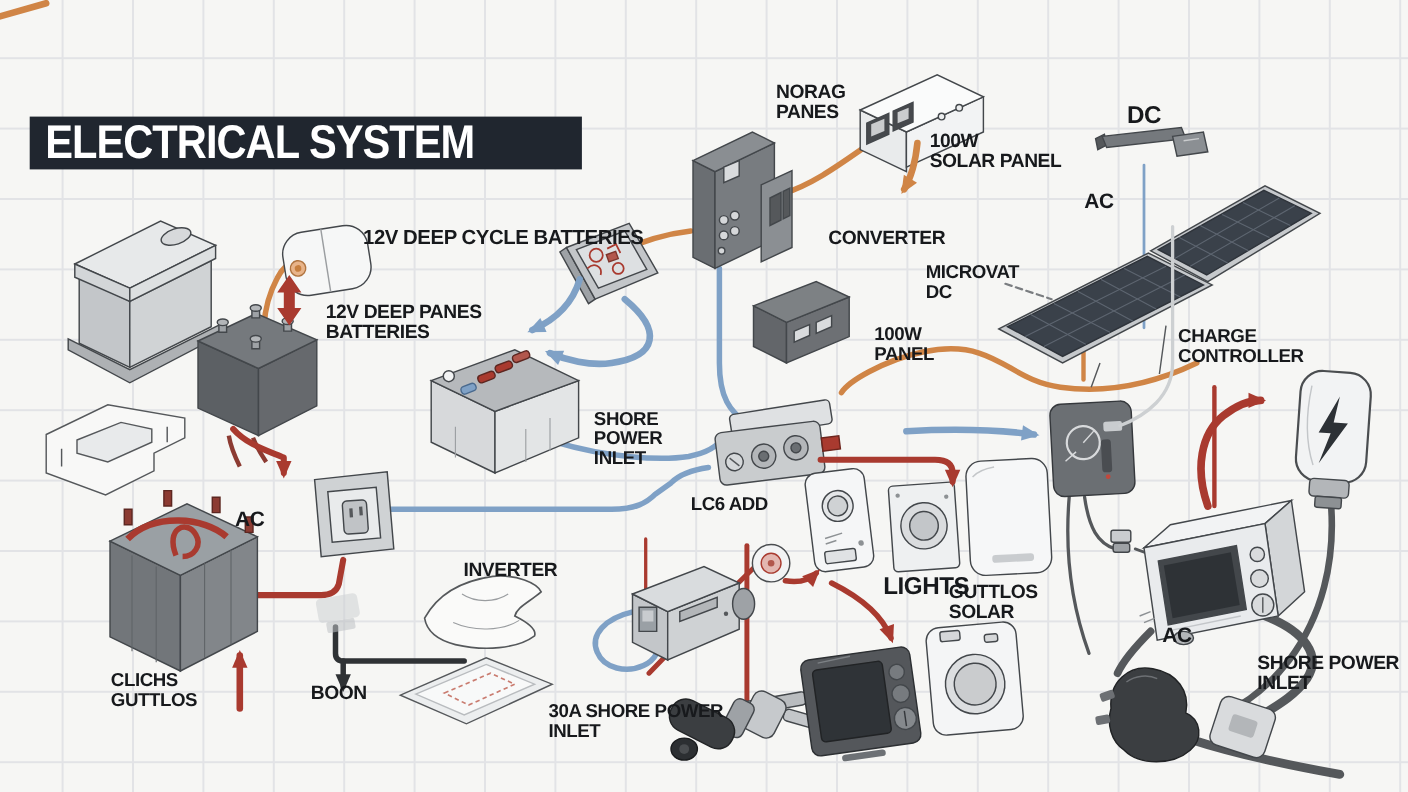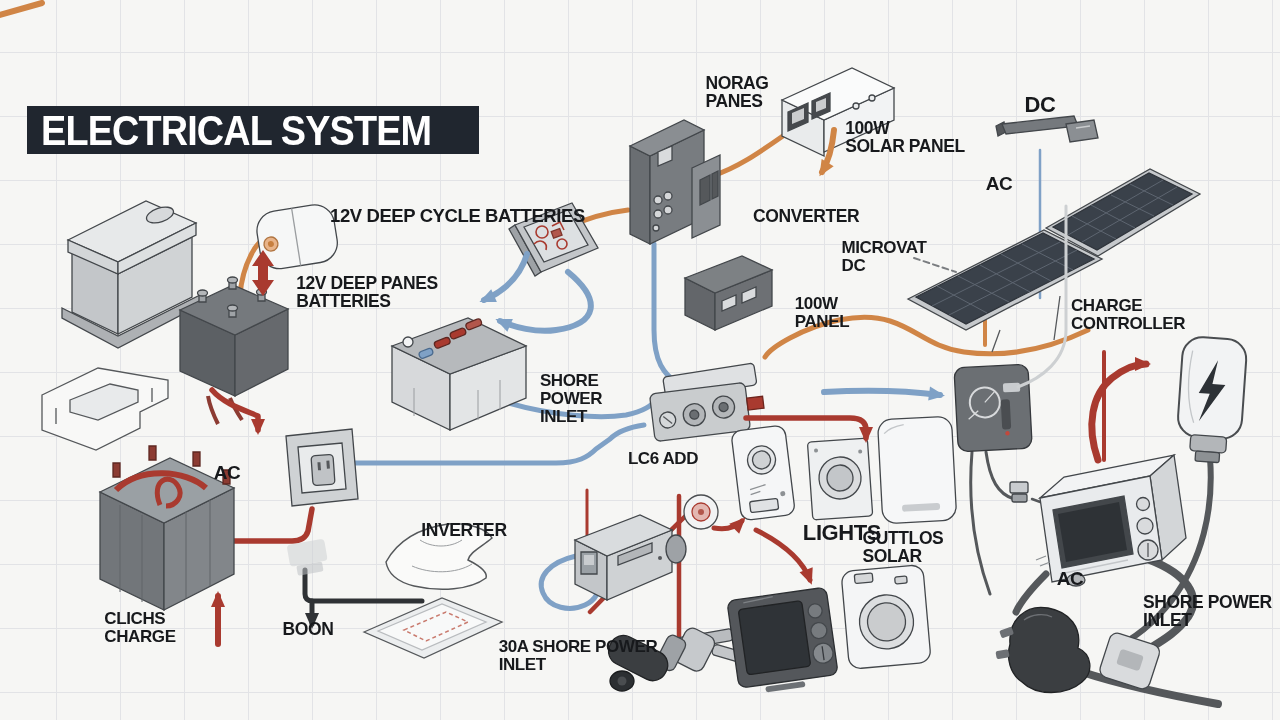--- a/index.html
+++ b/index.html
@@ -13,21 +13,21 @@
     position:relative;width:1280px;height:720px;overflow:hidden;
     background:
       linear-gradient(to right, var(--grid-line) 1.5px, transparent 1.5px) -8px -12px/64px 64px,
       linear-gradient(to bottom, var(--grid-line) 1.5px, transparent 1.5px) -8px -12px/64px 64px,
       var(--background);
     font-family:"Liberation Sans",sans-serif;
   }
   .art{position:absolute;left:0;top:0;width:1280px;height:720px;}
   .banner{position:absolute;background:var(--title-bg);display:flex;align-items:center;}
   .banner1{left:27px;top:40px;width:592px;height:66px;}
-  .banner2{left:27px;top:106px;width:452px;height:48px;}
+  .banner2{left:27px;top:106px;width:502px;height:48px;}
   .title-text{color:var(--title-text);font-weight:700;white-space:nowrap;
     transform:scaleX(.88);transform-origin:left center;padding-left:16px;letter-spacing:-1px;}
   .t1{font-size:46px;} .t2{font-size:43px;}
   .lbl{position:absolute;font-weight:700;font-size:17px;line-height:1.05;
     color:var(--label-text);white-space:pre-line;letter-spacing:-0.4px;}
   .lbl.c{transform:translateX(-50%);text-align:left;}
   svg *{vector-effect:non-scaling-stroke;}
 </style>
 </head>
 <body>
@@ -437,24 +437,24 @@
 PANEL</div>
   <div class="lbl c" style="left:1128px;top:297px;font-size:17px">CHARGE
 CONTROLLER</div>
   <div class="lbl c" style="left:571px;top:372px;font-size:17px">SHORE
 POWER
 INLET</div>
   <div class="lbl c" style="left:663px;top:450px;font-size:17px">LC6 ADD</div>
   <div class="lbl c" style="left:842px;top:521px;font-size:22px">LIGHTS</div>
   <div class="lbl c" style="left:903px;top:529px;font-size:17.5px">GUTTLOS
 SOLAR</div>
-  <div class="lbl c" style="left:464px;top:521px;font-size:17.5px">INVERTER</div>
+  <div class="lbl c" style="left:464px;top:509px;font-size:17.5px">INVERTER</div>
   <div class="lbl c" style="left:227px;top:463px;font-size:19px">AC</div>
   <div class="lbl c" style="left:140px;top:610px;font-size:17px">CLICHS
-CHARGE</div>
+GUTTLOS</div>
   <div class="lbl c" style="left:308px;top:620px;font-size:17.5px">BOON</div>
   <div class="lbl c" style="left:578px;top:638px;font-size:17px">30A SHORE POWER
 INLET</div>
   <div class="lbl c" style="left:1070px;top:569px;font-size:19px">AC</div>
   <div class="lbl" style="left:1143px;top:593px;font-size:17.5px">SHORE POWER
 INLET</div>
 
 </div>
 
 </body></html>

